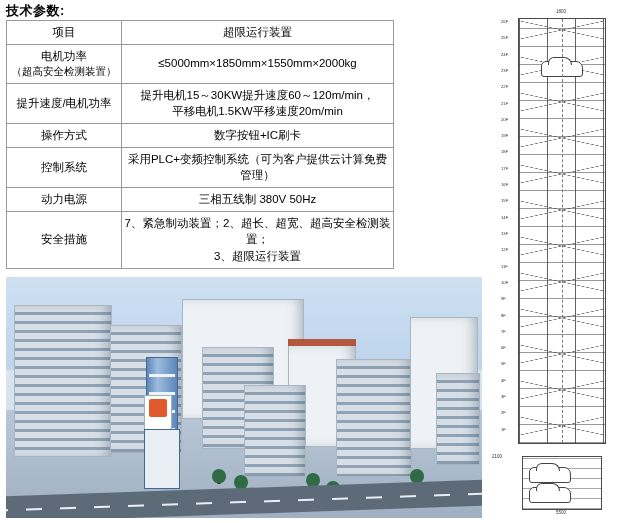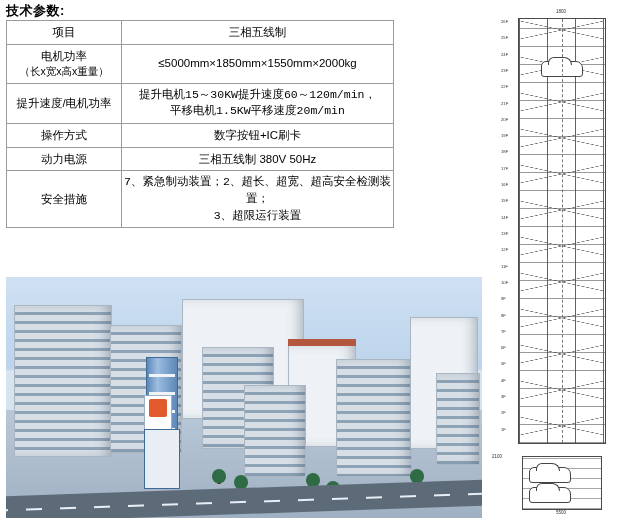--- a/index.html
+++ b/index.html
@@ -54,21 +54,20 @@
   }
   .col-head {
     font-weight: normal;
   }
   .sub {
     display: block;
     font-size: 10.5px;
   }
   .multiline span {
     display: block;
-    font-family: Liberation Mono, monospace;
   }
 
   
   .photo {
     position: absolute;
     left: 6px;
     top: 277px;
     width: 476px;
     height: 241px;
     background: linear-gradient(#cfe0f2 0%, #bcd4ec 38%, #d8e4ef 39%, #cfdbe8 100%);
@@ -252,44 +251,48 @@
 <body>
 
 <div id="page">
 
   <div class="title">技术参数:</div>
 
   <table class="spec-table">
     <tbody>
       <tr>
         <td class="col-head">项目</td>
-        <td class="col-head">三相五线制</td>
+        <td class="col-head">超限运行装置</td>
       </tr>
 
       <tr>
         <td>
           <span>电机功率</span>
-          <span class="sub">（长x宽x高x重量）</span>
+          <span class="sub">（超高安全检测装置）</span>
         </td>
         <td>≤5000mm×1850mm×1550mm×2000kg</td>
       </tr>
 
       <tr>
         <td>提升速度/电机功率</td>
         <td class="multiline">
           <span>提升电机15～30KW提升速度60～120m/min，</span>
           <span>平移电机1.5KW平移速度20m/min</span>
         </td>
       </tr>
 
       <tr>
         <td>操作方式</td>
         <td>数字按钮+IC刷卡</td>
       </tr>
 
+      <tr>
+        <td>控制系统</td>
+        <td>采用PLC+变频控制系统（可为客户提供云计算免费管理）</td>
+      </tr>
 
 
       <tr>
         <td>动力电源</td>
         <td>三相五线制   380V   50Hz</td>
       </tr>
 
       <tr style="height:54px;margin-left:36px;">
         <td>安全措施</td>
         <td class="multiline">

